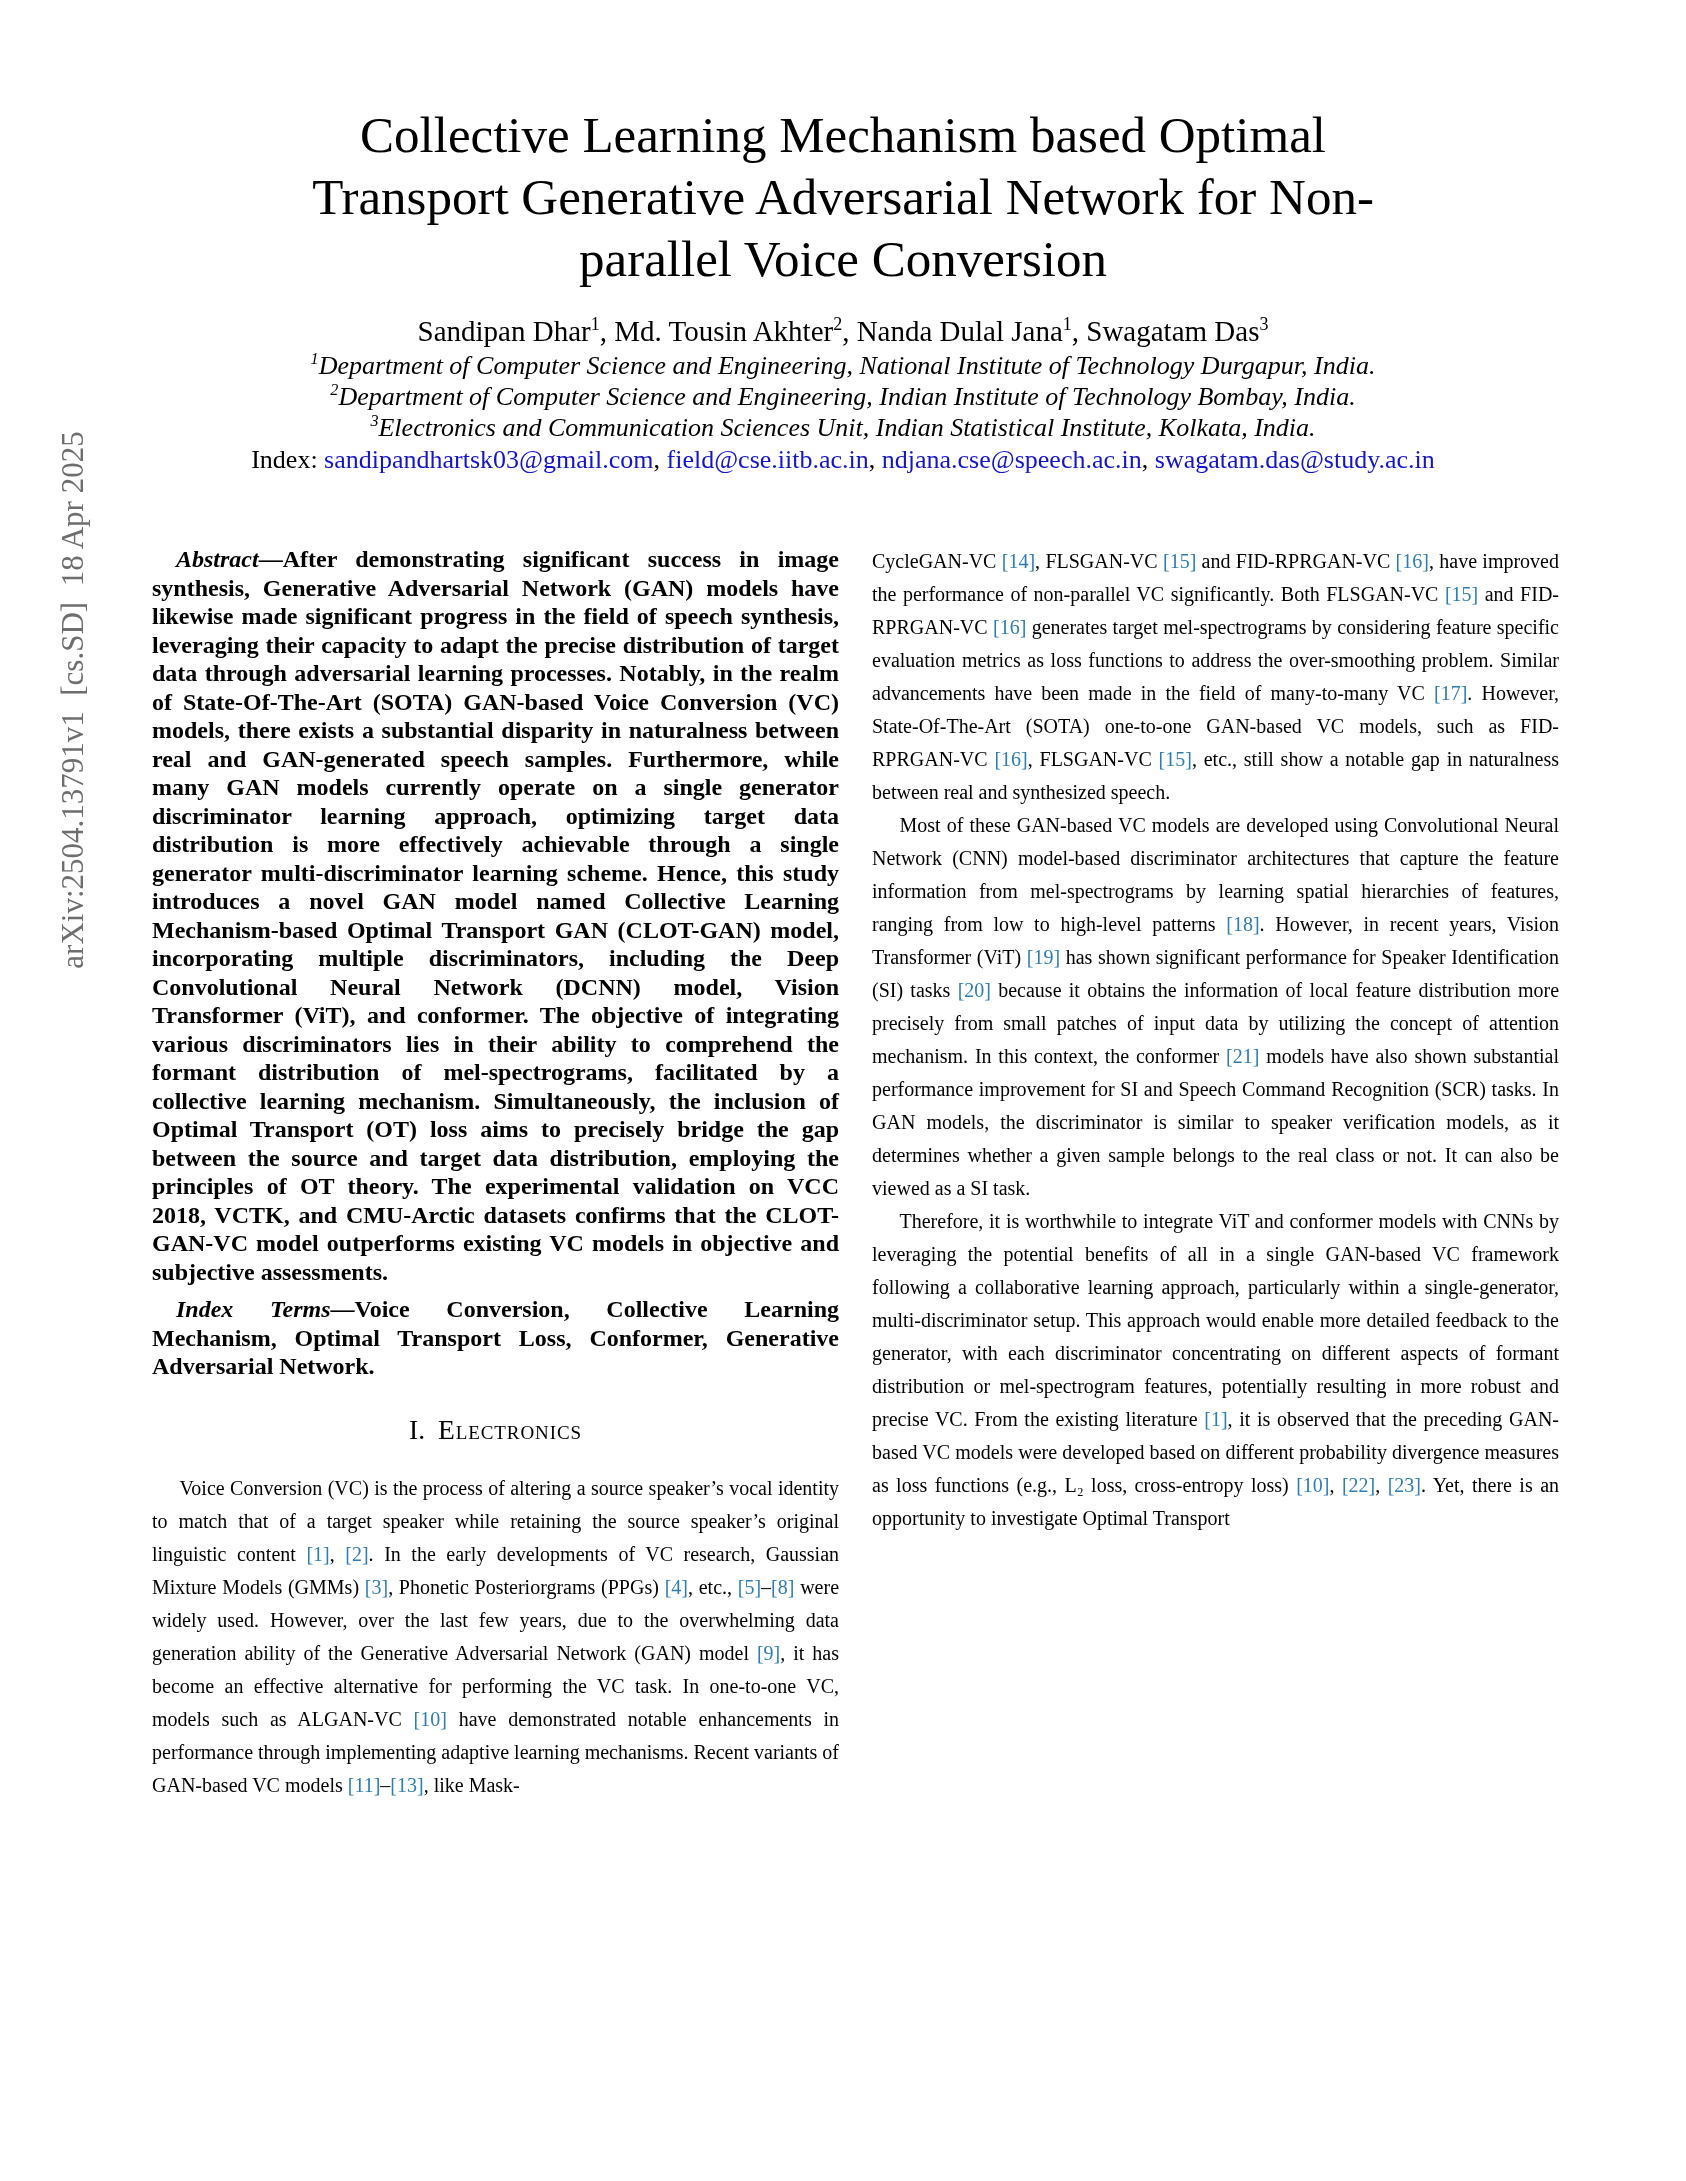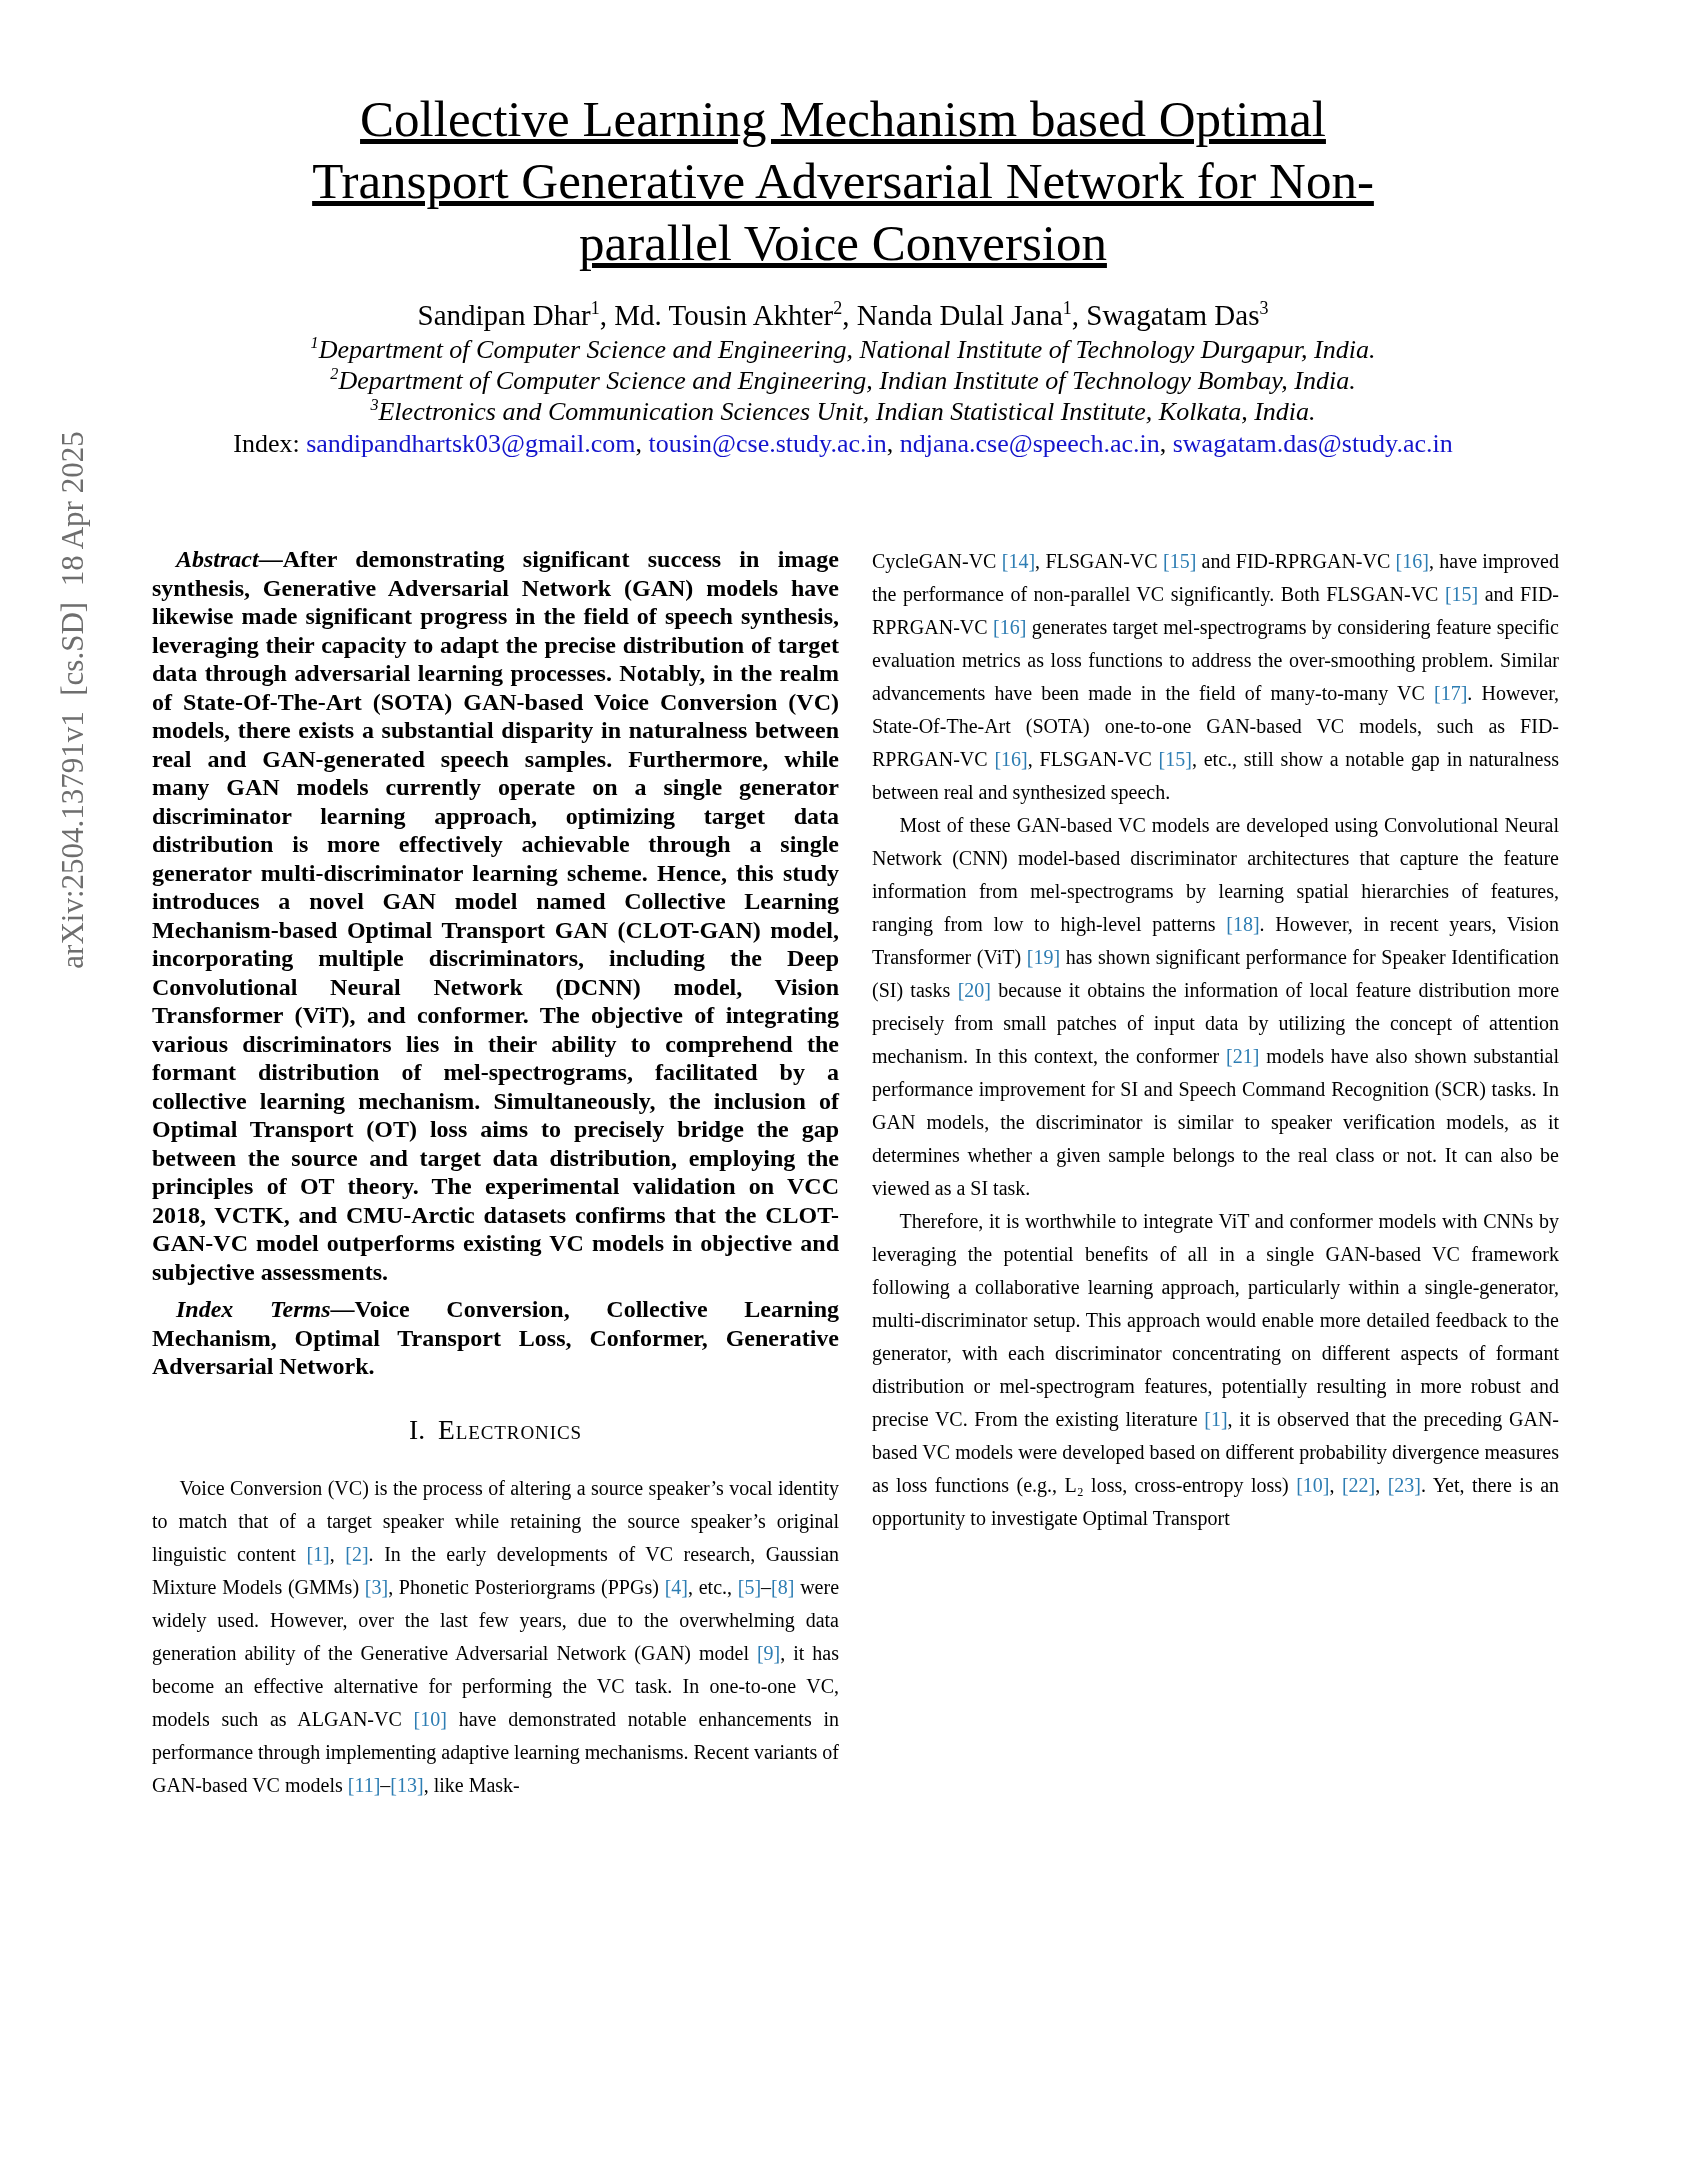--- a/index.html
+++ b/index.html
@@ -14,21 +14,21 @@
   
   .arxiv-stamp {
     position:absolute; left:-244px; top:680px; width:634px; height:40px;
     transform:rotate(-90deg);
     font-size:31px; line-height:40px; color:var(--stamp-gray,#6e6e6e);
     white-space:pre; text-align:center;
   }
 
   
   .titleblock { position:absolute; top:88px; left:0; width:100%; text-align:center; }
-  .title { font-size:51px; line-height:62px; font-weight:400; max-width:1148px; margin:0 auto;text-decoration:underline; }
+  .title { font-size:51px; line-height:62px; font-weight:400; max-width:1148px; margin:16px auto; }
   .authors { margin-top:23px; font-size:29px; line-height:37px; }
   sup { font-size:0.62em; line-height:0; }
   .affil { font-style:italic; font-size:26px; line-height:31px; }
   .email-row { font-size:26px; line-height:33px; }
   .link { color:var(--email-link,#1414cc); }
   .cite { color:var(--citation,#2d7db3); }
 
   
   .col { position:absolute; top:545px; width:687px; text-align:justify;margin-left:16px; }
   .col.left { left:136px; }
@@ -55,21 +55,21 @@
   <header class="titleblock">
     <h1 class="title">Collective Learning Mechanism based Optimal Transport Generative Adversarial Network for Non-parallel Voice Conversion</h1>
 
     <div class="authors">Sandipan Dhar<sup>1</sup>, Md. Tousin Akhter<sup>2</sup>, Nanda Dulal Jana<sup>1</sup>, Swagatam Das<sup>3</sup></div>
 
     <div class="affil"><sup>1</sup>Department of Computer Science and Engineering, National Institute of Technology Durgapur, India.</div>
     <div class="affil"><sup>2</sup>Department of Computer Science and Engineering, Indian Institute of Technology Bombay, India.</div>
     <div class="affil"><sup>3</sup>Electronics and Communication Sciences Unit, Indian Statistical Institute, Kolkata, India.</div>
 
     <div class="email-row">
-      <span>Index: </span><span><span class="link">sandipandhartsk03@gmail.com</span>, <span class="link">tousin@cse.study.ac.in</span>, <span class="link">ndjana.cse@speech.ac.in</span>, <span class="link">swagatam.das@study.ac.in</span></span>
+      <span>Index: </span><span><span class="link">sandipandhartsk03@gmail.com</span>, <span class="link">field@cse.iitb.ac.in</span>, <span class="link">ndjana.cse@speech.ac.in</span>, <span class="link">swagatam.das@study.ac.in</span></span>
     </div>
   </header>
 
   <section class="col left">
     <p class="abs"><span class="lead">Abstract</span><span>—After demonstrating significant success in image synthesis, Generative Adversarial Network (GAN) models have likewise made significant progress in the field of speech synthesis, leveraging their capacity to adapt the precise distribution of target data through adversarial learning processes. Notably, in the realm of State-Of-The-Art (SOTA) GAN-based Voice Conversion (VC) models, there exists a substantial disparity in naturalness between real and GAN-generated speech samples. Furthermore, while many GAN models currently operate on a single generator discriminator learning approach, optimizing target data distribution is more effectively achievable through a single generator multi-discriminator learning scheme. Hence, this study introduces a novel GAN model named Collective Learning Mechanism-based Optimal Transport GAN (CLOT-GAN) model, incorporating multiple discriminators, including the Deep Convolutional Neural Network (DCNN) model, Vision Transformer (ViT), and conformer. The objective of integrating various discriminators lies in their ability to comprehend the formant distribution of mel-spectrograms, facilitated by a collective learning mechanism. Simultaneously, the inclusion of Optimal Transport (OT) loss aims to precisely bridge the gap between the source and target data distribution, employing the principles of OT theory. The experimental validation on VCC 2018, VCTK, and CMU-Arctic datasets confirms that the CLOT-GAN-VC model outperforms existing VC models in objective and subjective assessments.</span></p>
 
     <p class="abs idx"><span class="lead">Index Terms</span><span>—Voice Conversion, Collective Learning Mechanism, Optimal Transport Loss, Conformer, Generative Adversarial Network.</span></p>
 
     <h2 class="sec"><span class="sec-num">I.</span><span class="sec-title">Electronics</span></h2>
 

